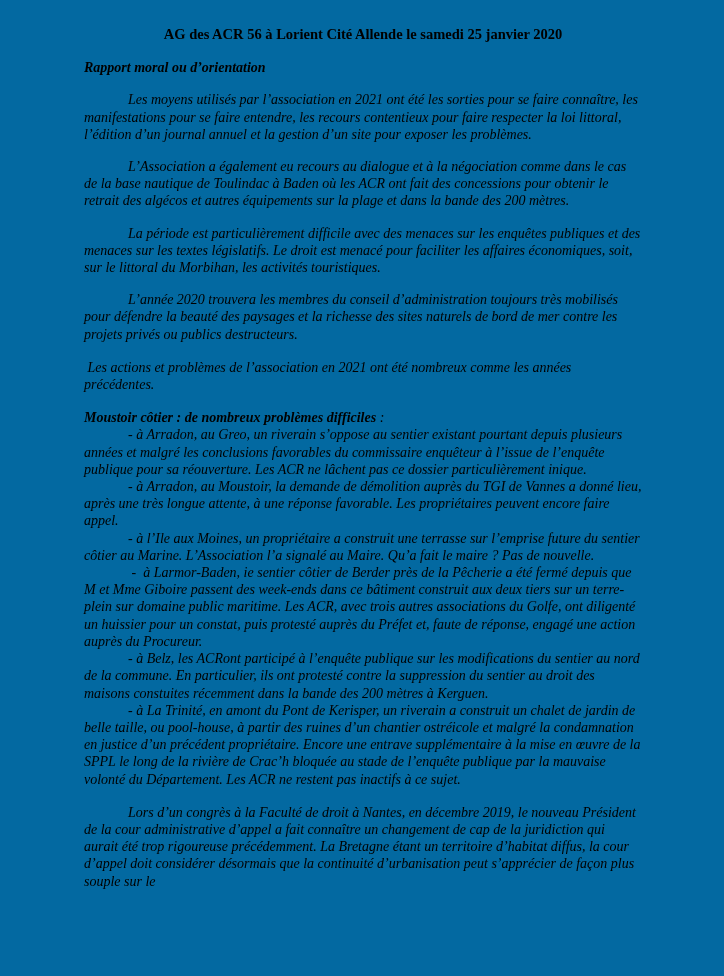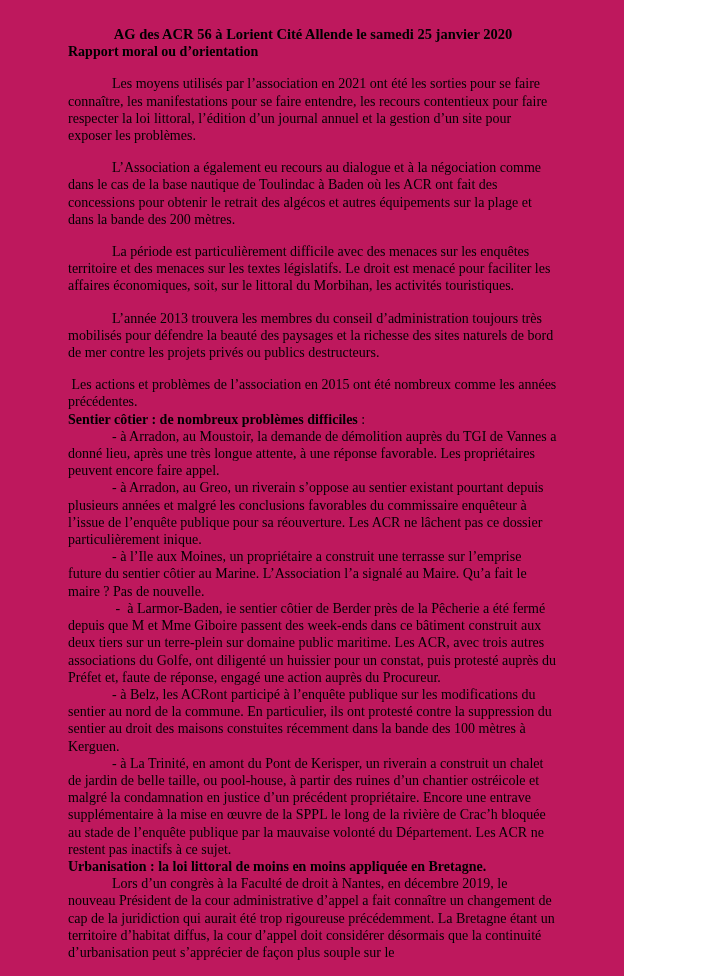--- a/index.html
+++ b/index.html
@@ -2,24 +2,24 @@
 <html lang="fr"><head>
 <meta charset="utf-8">
 <style>
   html, body {
     margin: 0;
     padding: 0;
     background: #ffffff;
   }
   .page {
     position: relative;
-    width: 624px;
+    width: 724px;
     height: 976px;
     box-sizing: border-box;
-    background: #be185d;
+    background: #0369a1;
     color: #000000;
     font-family: "Liberation Serif", "DejaVu Serif", serif;
     font-size: 14px;
     line-height: 17.2px;
     padding: 26px 66px 0 68px;
     overflow: hidden;
     text-align: left;
   }
   .doc-title {
     margin: 0;
@@ -35,49 +35,48 @@
     line-height: 17.2px;
     white-space: pre-wrap;
   }
   p {
     margin: 0;
     white-space: pre-wrap;
   }
   .gap { margin-top: 15px; }
   .indent { text-indent: 44px; }
   .heading .suffix { font-weight: normal; }
-  section { margin: 0; padding: 0; }
+  section { margin: 16px; padding: 0; font-style: italic; }
 </style>
 </head>
 <body>
 
 <div class="page">
 
   <h1 class="doc-title">AG des ACR 56 à Lorient Cité Allende le samedi 25 janvier 2020</h1>
 
   <section>
     <h2 class="heading gap">Rapport moral ou d’orientation</h2>
     <p class="indent gap">Les moyens utilisés par l’association en 2021 ont été les sorties pour se faire connaître, les manifestations pour se faire entendre, les recours contentieux pour faire respecter la loi littoral, l’édition d’un journal annuel et la gestion d’un site pour exposer les problèmes.</p>
     <p class="indent gap">L’Association a également eu recours au dialogue et à la négociation comme dans le cas de la base nautique de Toulindac à Baden où les ACR ont fait des concessions pour obtenir le retrait des algécos et autres équipements sur la plage et dans la bande des 200 mètres.</p>
-    <p class="indent gap">La période est particulièrement difficile avec des menaces sur les enquêtes territoire et des menaces sur les textes législatifs. Le droit est menacé pour faciliter les affaires économiques, soit, sur le littoral du Morbihan, les activités touristiques.</p>
-    <p class="indent gap">L’année 2013 trouvera les membres du conseil d’administration toujours très mobilisés pour défendre la beauté des paysages et la richesse des sites naturels de bord de mer contre les projets privés ou publics destructeurs.</p>
+    <p class="indent gap">La période est particulièrement difficile avec des menaces sur les enquêtes publiques et des menaces sur les textes législatifs. Le droit est menacé pour faciliter les affaires économiques, soit, sur le littoral du Morbihan, les activités touristiques.</p>
+    <p class="indent gap">L’année 2020 trouvera les membres du conseil d’administration toujours très mobilisés pour défendre la beauté des paysages et la richesse des sites naturels de bord de mer contre les projets privés ou publics destructeurs.</p>
   </section>
 
   <section>
-    <p class="gap"> Les actions et problèmes de l’association en 2015 ont été nombreux comme les années précédentes.</p>
+    <p class="gap"> Les actions et problèmes de l’association en 2021 ont été nombreux comme les années précédentes.</p>
   </section>
 
   <section>
-    <h2 class="heading gap"><span>Sentier côtier : de nombreux problèmes difficiles</span><span class="suffix"> :</span></h2>
+    <h2 class="heading gap"><span>Moustoir côtier : de nombreux problèmes difficiles</span><span class="suffix"> :</span></h2>
+    <p class="indent">- à Arradon, au Greo, un riverain s’oppose au sentier existant pourtant depuis plusieurs années et malgré les conclusions favorables du commissaire enquêteur à l’issue de l’enquête publique pour sa réouverture. Les ACR ne lâchent pas ce dossier particulièrement inique.</p>
     <p class="indent">- à Arradon, au Moustoir, la demande de démolition auprès du TGI de Vannes a donné lieu, après une très longue attente, à une réponse favorable. Les propriétaires peuvent encore faire appel.</p>
-    <p class="indent">- à Arradon, au Greo, un riverain s’oppose au sentier existant pourtant depuis plusieurs années et malgré les conclusions favorables du commissaire enquêteur à l’issue de l’enquête publique pour sa réouverture. Les ACR ne lâchent pas ce dossier particulièrement inique.</p>
     <p class="indent">- à l’Ile aux Moines, un propriétaire a construit une terrasse sur l’emprise future du sentier côtier au Marine. L’Association l’a signalé au Maire. Qu’a fait le maire ? Pas de nouvelle.</p>
     <p class="indent"> -  à Larmor-Baden, ie sentier côtier de Berder près de la Pêcherie a été fermé depuis que M et Mme Giboire passent des week-ends dans ce bâtiment construit aux deux tiers sur un terre-plein sur domaine public maritime. Les ACR, avec trois autres associations du Golfe, ont diligenté un huissier pour un constat, puis protesté auprès du Préfet et, faute de réponse, engagé une action auprès du Procureur.</p>
-    <p class="indent">- à Belz, les ACRont participé à l’enquête publique sur les modifications du sentier au nord de la commune. En particulier, ils ont protesté contre la suppression du sentier au droit des maisons constuites récemment dans la bande des 100 mètres à Kerguen.</p>
+    <p class="indent">- à Belz, les ACRont participé à l’enquête publique sur les modifications du sentier au nord de la commune. En particulier, ils ont protesté contre la suppression du sentier au droit des maisons constuites récemment dans la bande des 200 mètres à Kerguen.</p>
     <p class="indent">- à La Trinité, en amont du Pont de Kerisper, un riverain a construit un chalet de jardin de belle taille, ou pool-house, à partir des ruines d’un chantier ostréicole et malgré la condamnation en justice d’un précédent propriétaire. Encore une entrave supplémentaire à la mise en œuvre de la SPPL le long de la rivière de Crac’h bloquée au stade de l’enquête publique par la mauvaise volonté du Département. Les ACR ne restent pas inactifs à ce sujet.</p>
   </section>
 
   <section>
-    <h2 class="heading gap">Urbanisation : la loi littoral de moins en moins appliquée en Bretagne.</h2>
     <p class="indent">Lors d’un congrès à la Faculté de droit à Nantes, en décembre 2019, le nouveau Président de la cour administrative d’appel a fait connaître un changement de cap de la juridiction qui aurait été trop rigoureuse précédemment. La Bretagne étant un territoire d’habitat diffus, la cour d’appel doit considérer désormais que la continuité d’urbanisation peut s’apprécier de façon plus souple sur le</p>
   </section>
 
 </div>
 
 </body></html>

